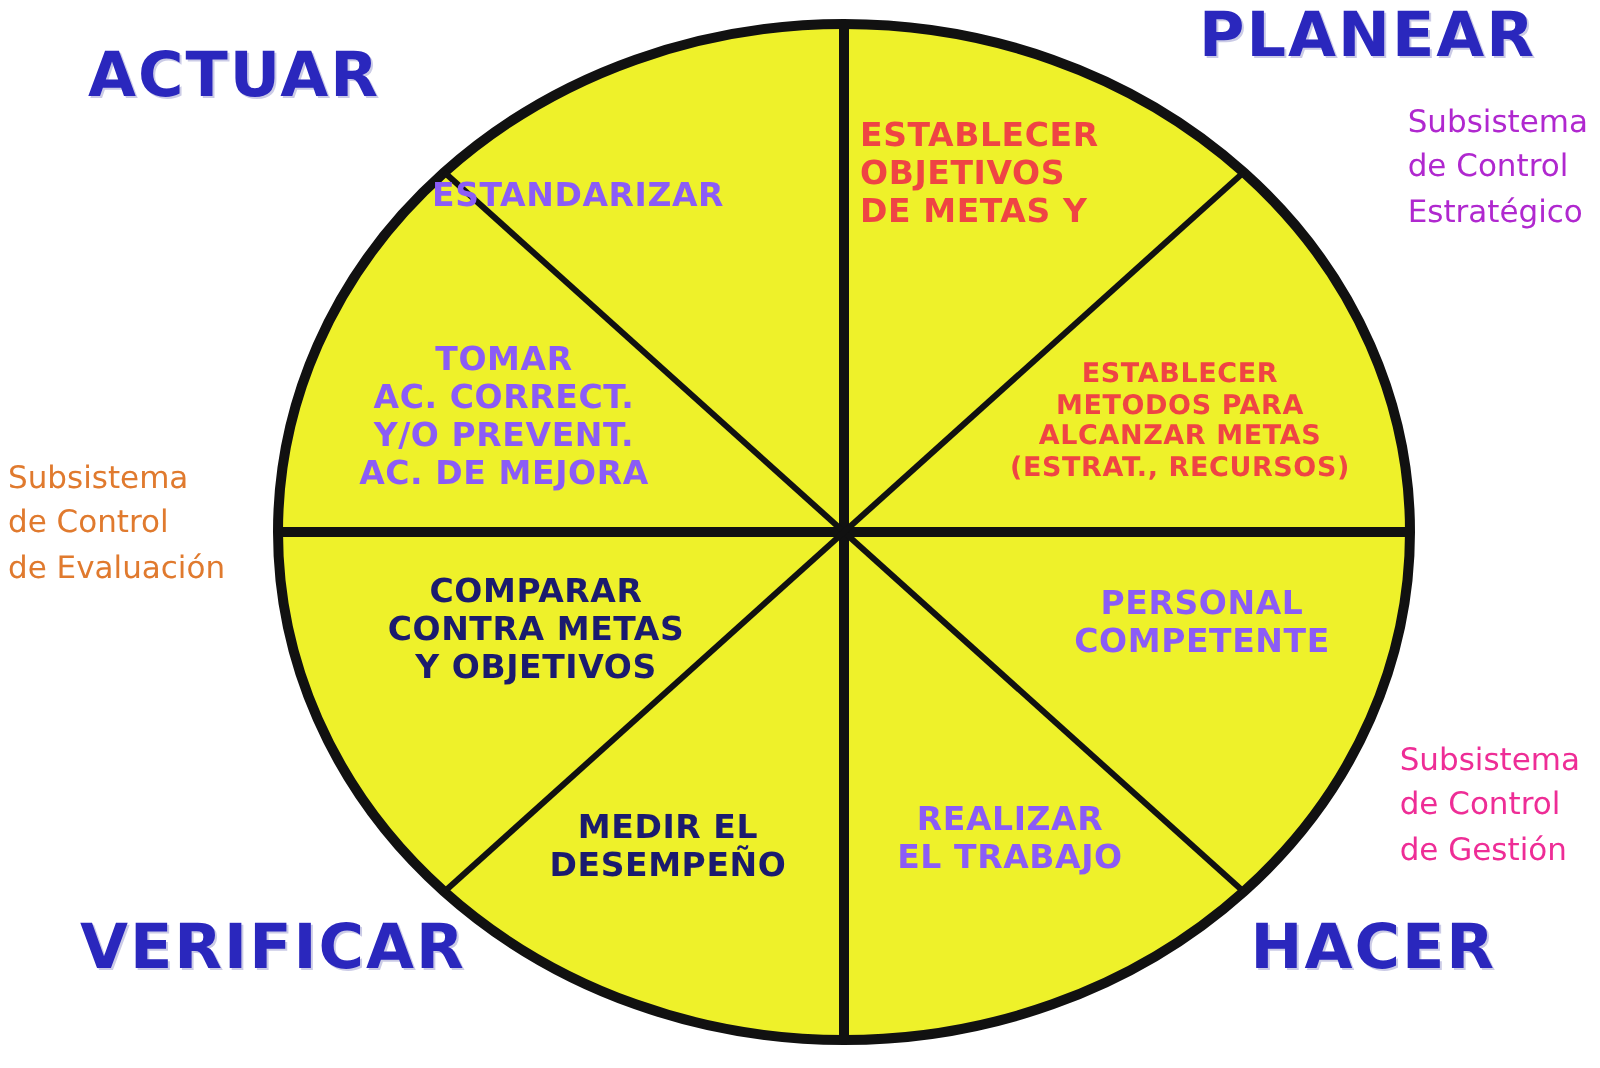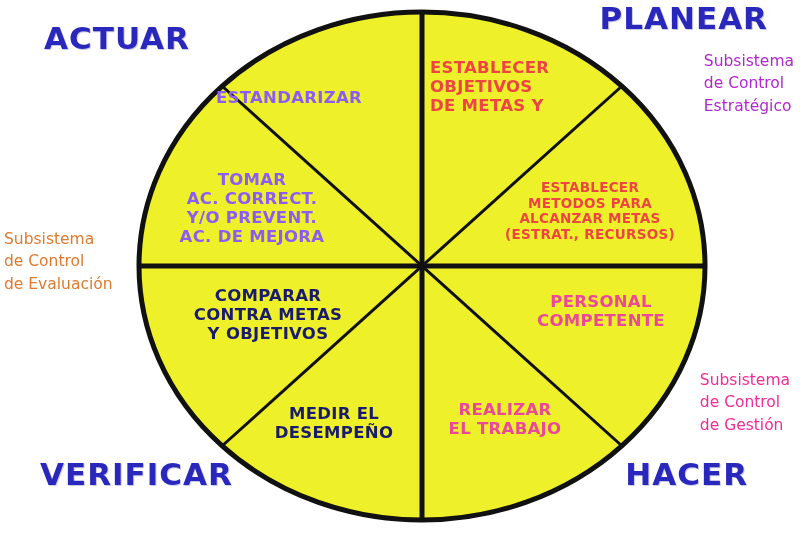--- a/index.html
+++ b/index.html
@@ -79,21 +79,21 @@
     font-weight: bold;
     line-height: 1.16;
     white-space: nowrap;
     letter-spacing: 0.3px;
   }
   .seg-label span { display: block; }
 
   .c-red    { color: #8b5cf6; }
   .c-purple { color: #ef4444; }
   .c-navy   { color: #1b1b6e; }
-  .c-pink   { color: #ec4899; }
+  .c-pink   { color: #8b5cf6; }
 
   #seg-estandarizar {
     left: 216px; top: 88px;
     font-size: 16.5px;
   }
   #seg-tomar {
     left: 152px; top: 170px;
     font-size: 16.5px;
     width: 200px;
   }

